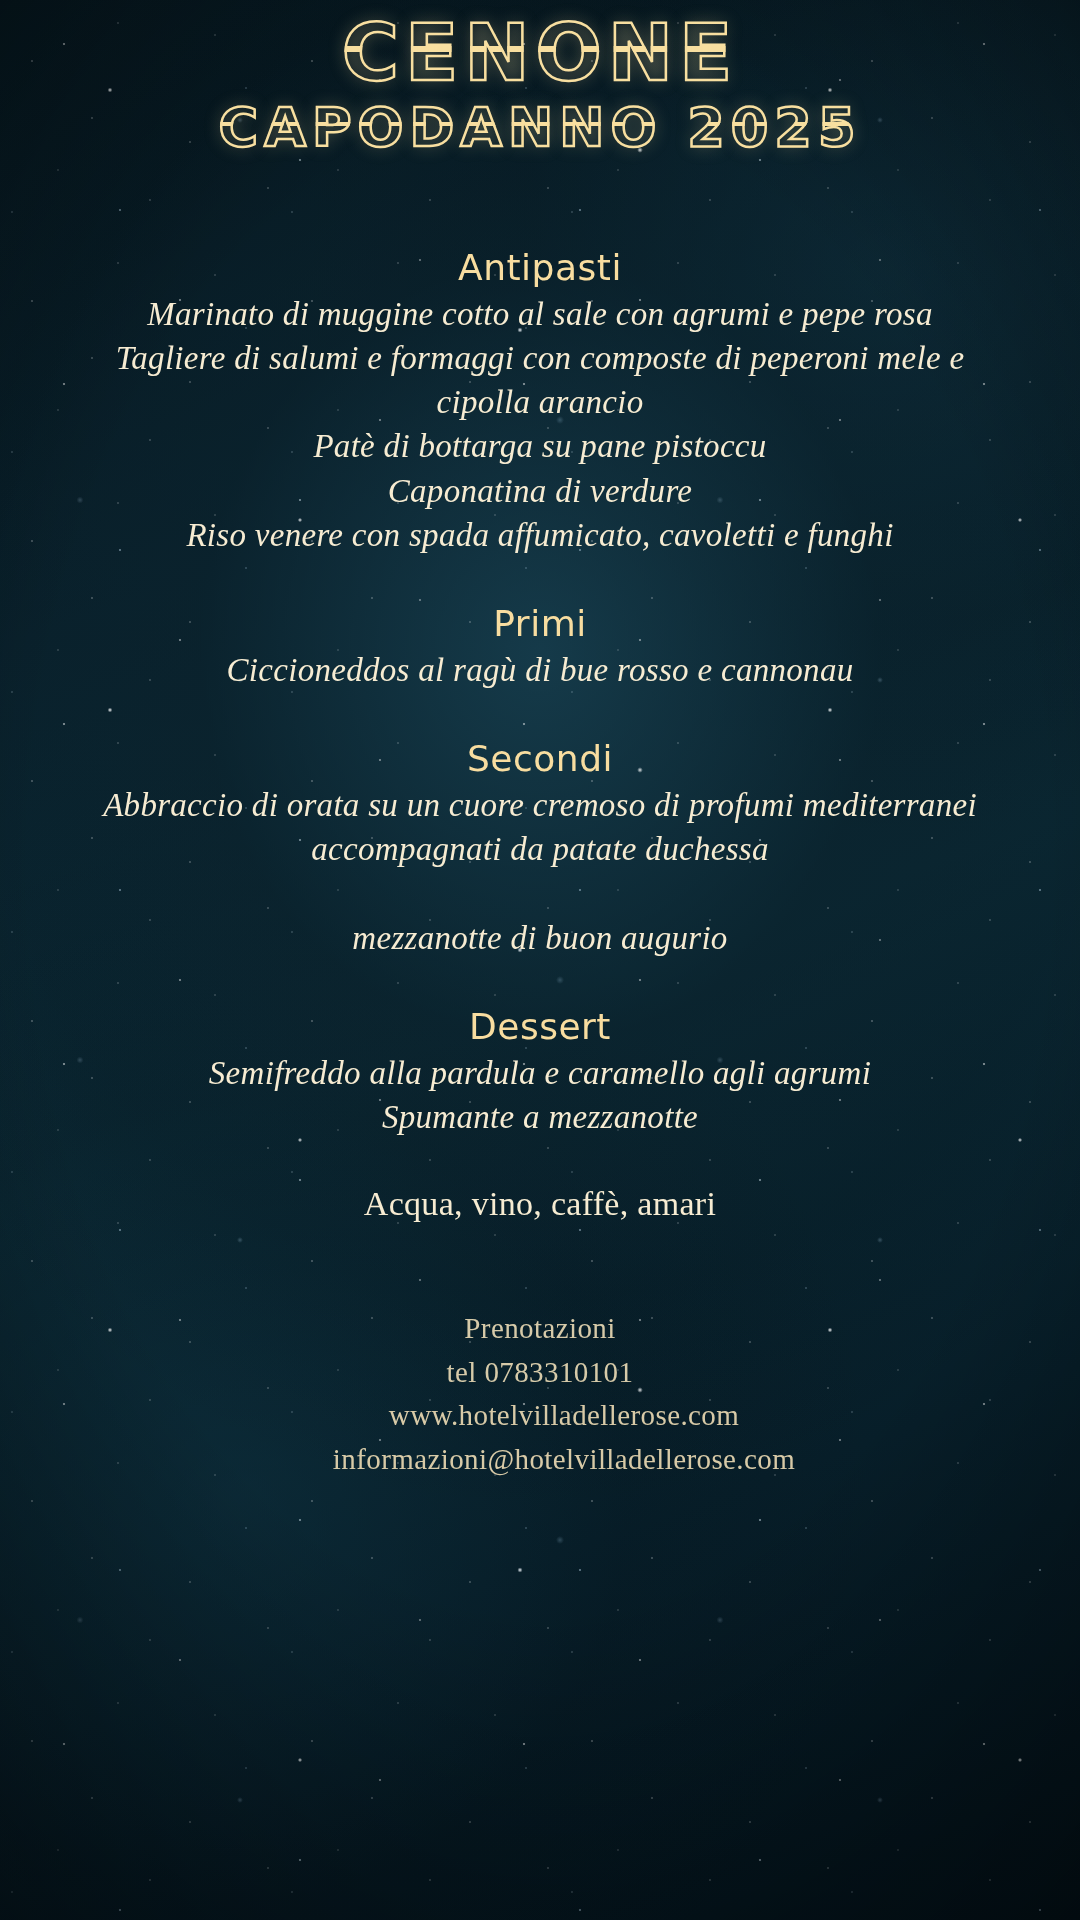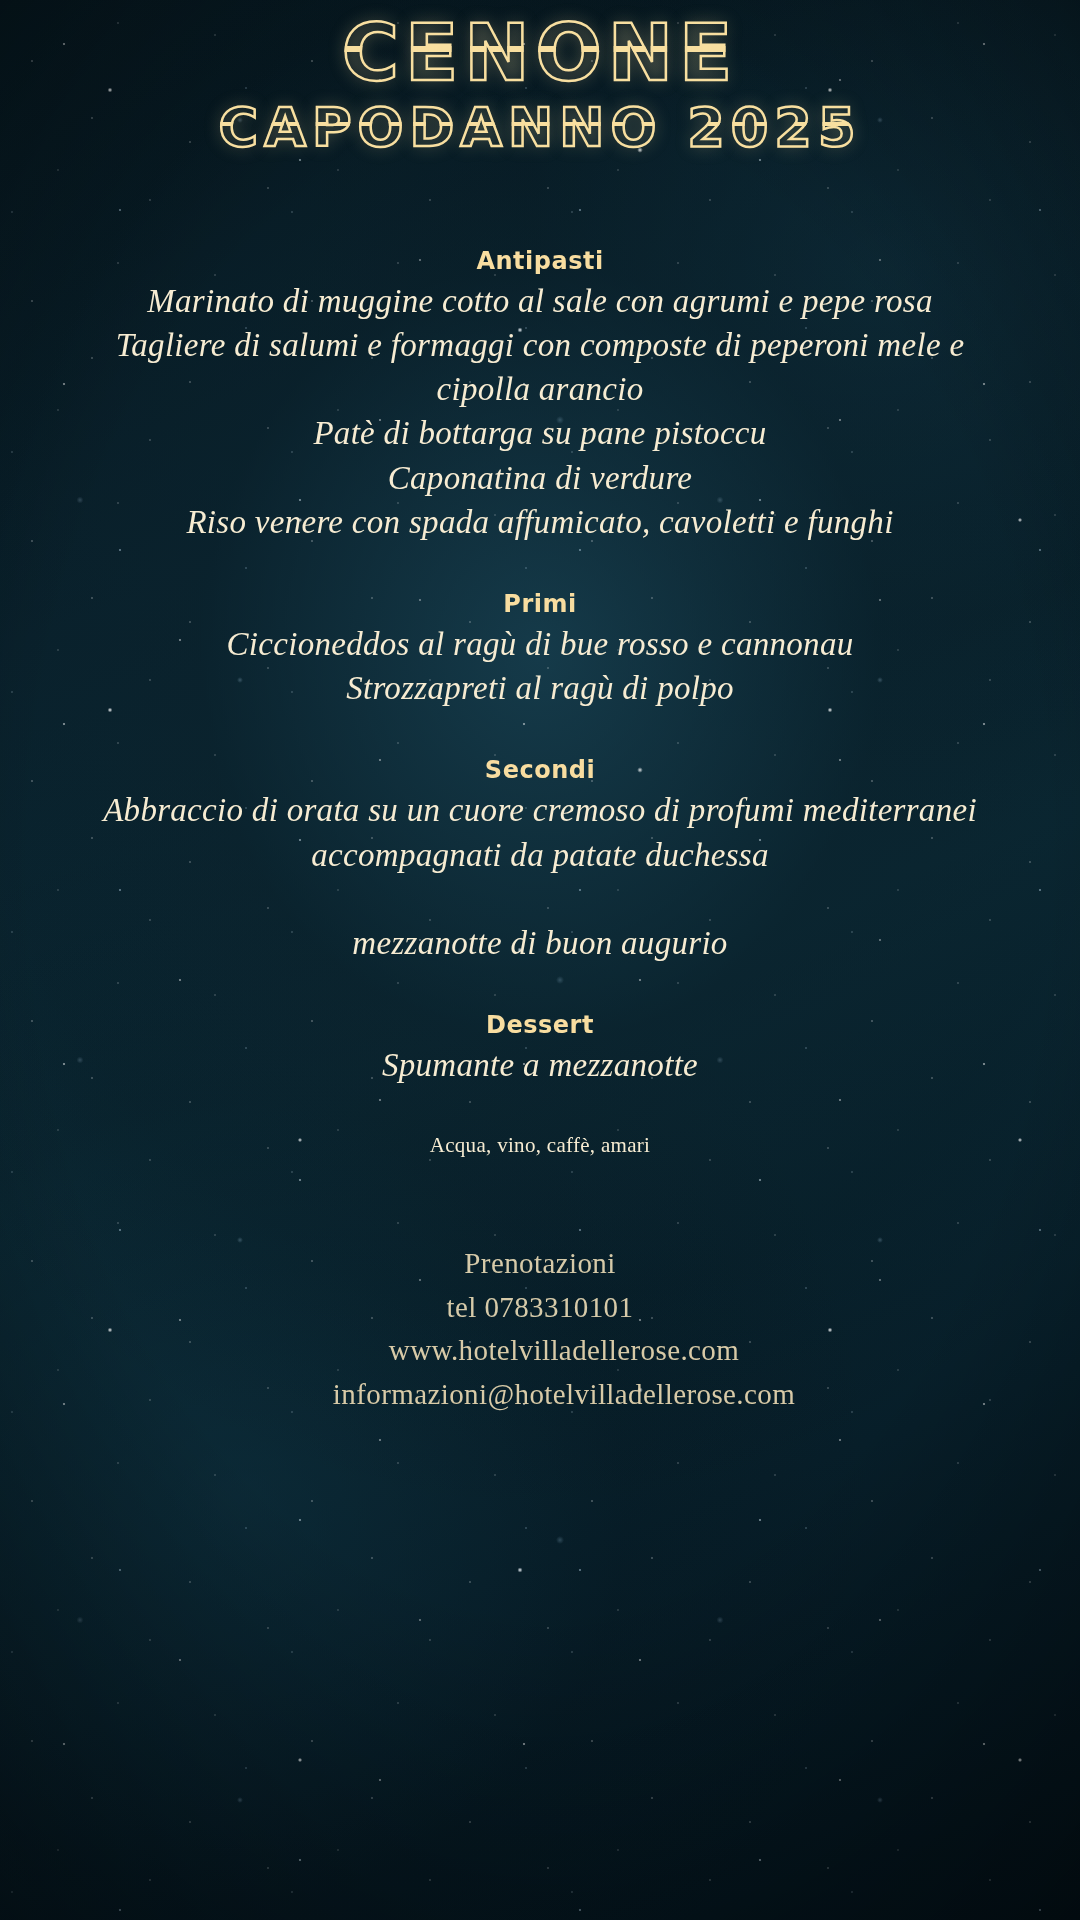--- a/index.html
+++ b/index.html
@@ -130,41 +130,41 @@
     width: 100%;
     text-align: center;
     margin-top: 92px;
     color: #f6e7c2;
   }
   .course { margin-bottom: 46px; }
   .course:last-child { margin-bottom: 0; }
 
   .course-title {
     font-family: "DejaVu Sans", sans-serif;
-    font-weight: 700;
-    font-size: 24px;
+    font-weight: 400;
+    font-size: 36px;
     color: #f8dda0;
     letter-spacing: 0.5px;
     margin-bottom: 4px;
   }
   .dish {
     font-family: "Liberation Serif", serif;
     font-size: 33px;
     line-height: 1.34;
     color: #f7ecd2;
     max-width: 900px;
     margin: 0 auto;
     letter-spacing: 0.3px;
     font-style: italic;
   }
   .spacer-line { height: 44px; }
 
   .extra-line {
     font-family: "Liberation Serif", serif;
-    font-size: 21px;
+    font-size: 34px;
     color: #f7ecd2;
     margin-top: 44px;
     letter-spacing: 0.3px;
   }
 
   
   .footer {
     width: 100%;
     text-align: center;
     margin-top: 84px;
@@ -207,32 +207,32 @@
         <div class="dish">Marinato di muggine cotto al sale con agrumi e pepe rosa</div>
         <div class="dish">Tagliere di salumi e formaggi con composte di peperoni mele e cipolla arancio</div>
         <div class="dish">Patè di bottarga su pane pistoccu</div>
         <div class="dish">Caponatina di verdure</div>
         <div class="dish">Riso venere con spada affumicato, cavoletti e funghi</div>
       </div>
 
       <div class="course">
         <div class="course-title">Primi</div>
         <div class="dish">Ciccioneddos al ragù di bue rosso e cannonau</div>
-        <div class="dish">Strozzapreti al ragù di polpo</div>
       </div>
 
       <div class="course">
         <div class="course-title">Secondi</div>
         <div class="dish">Abbraccio di orata su un cuore cremoso di profumi mediterranei accompagnati da patate duchessa</div>
         <div class="spacer-line"></div>
         <div class="dish">mezzanotte di buon augurio</div>
       </div>
 
       <div class="course">
         <div class="course-title">Dessert</div>
+        <div class="dish">Semifreddo alla pardula e caramello agli agrumi</div>
         <div class="dish">Spumante a mezzanotte</div>
       </div>
 
       <div class="extra-line">Acqua, vino, caffè, amari</div>
     </div>
 
     <div class="footer">
       <div class="footer-line">Prenotazioni</div>
       <div class="footer-line">tel 0783310101</div>
       <div class="footer-line link">www.hotelvilladellerose.com</div>

